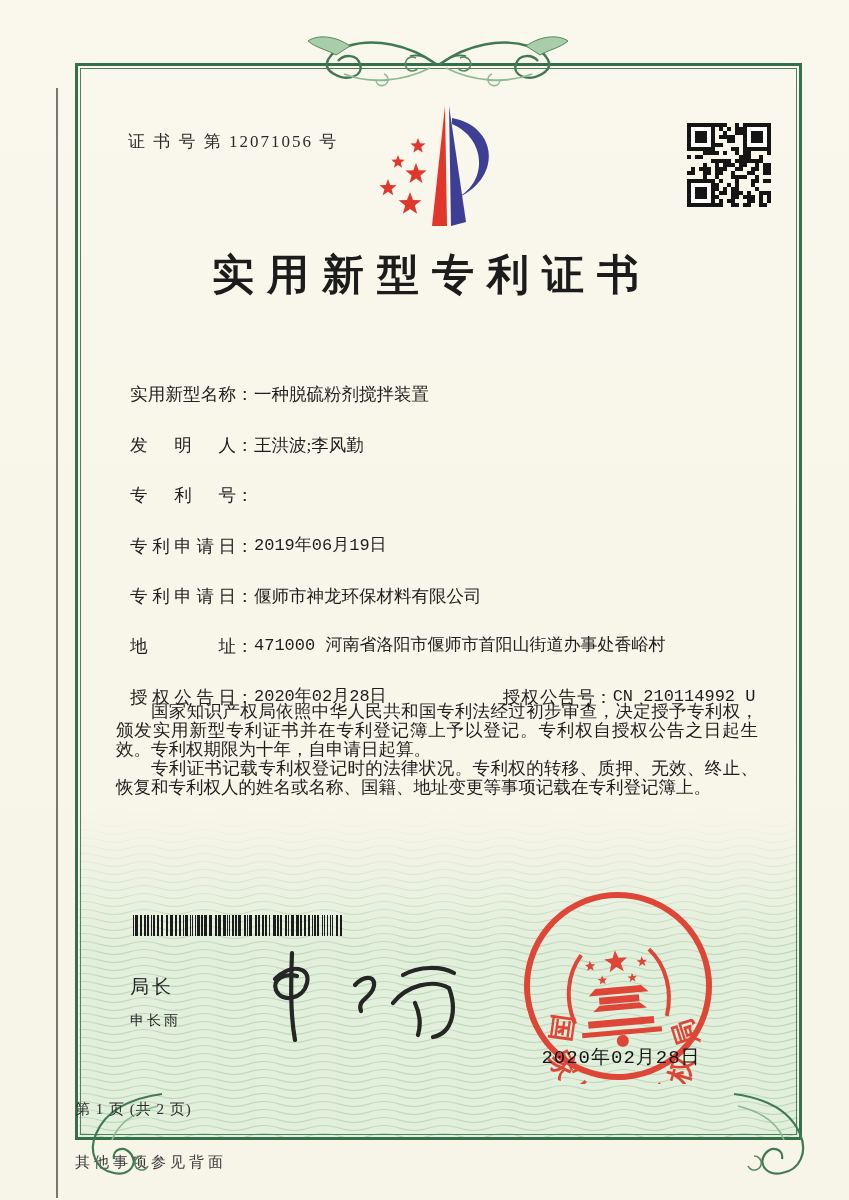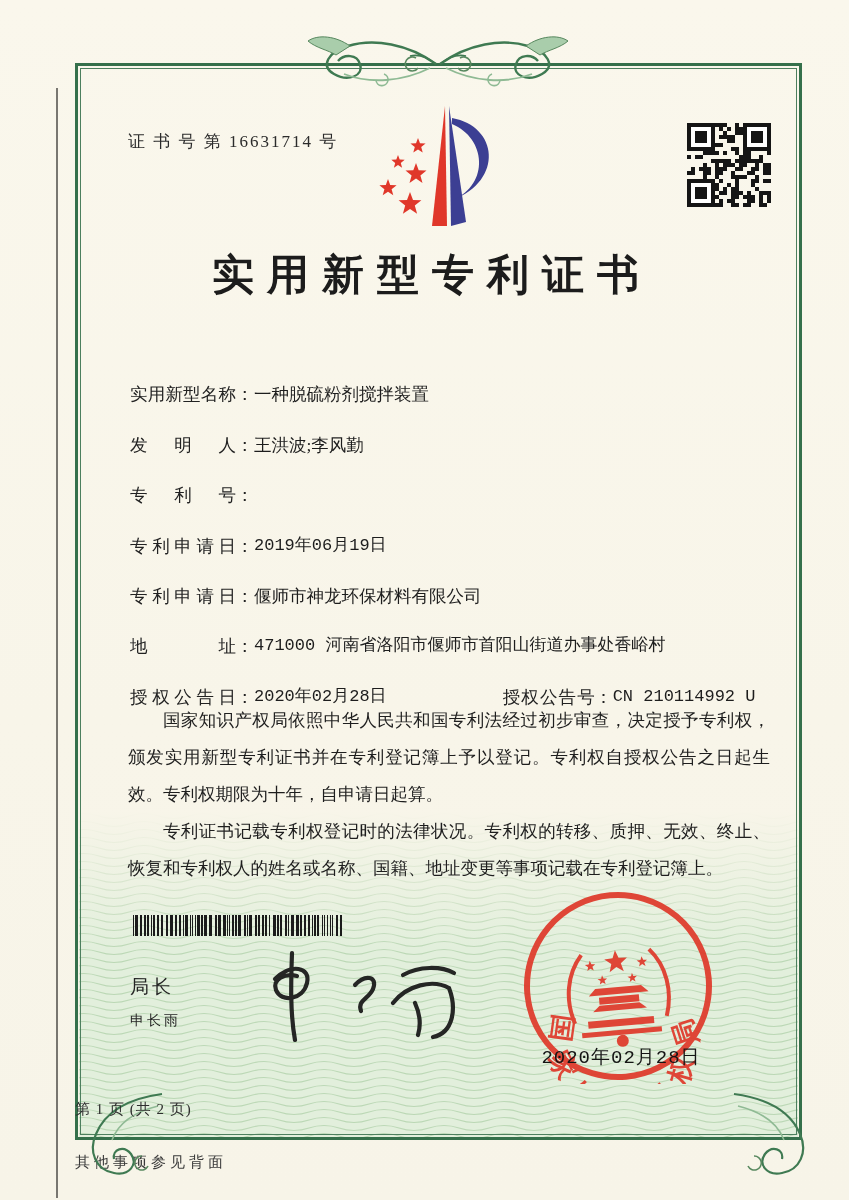--- a/index.html
+++ b/index.html
@@ -25,22 +25,22 @@
   .title{left:75px;top:247px;width:714px;text-align:center;font-size:42px;
          font-weight:600;letter-spacing:13px;color:#1c1c1c;}
   .fields{position:absolute;left:130px;top:356px;width:650px;}
   .frow{height:50.4px;font-size:17.5px;display:flex;align-items:flex-end;line-height:24px;}
   .flabel{display:inline-block;width:106px;text-align:justify;text-align-last:justify;color:#222;}
   .fcolon{display:inline-block;width:18px;color:#222;}
   .fvalue{color:#1d1d1d;}
   .num{font-family:"Liberation Mono","DejaVu Sans Mono","Liberation Serif",serif;font-size:17px;}
   .pair2{margin-left:116px;display:inline-flex;}
   .pair2 .flabel{width:92px;}
-  .bodytext{position:absolute;left:128px;top:702px;width:642px;font-size:17.5px;
-            line-height:37px;text-align:justify;color:#1e1e1e;}
+  .bodytext{position:absolute;left:116px;top:702px;width:642px;font-size:17.5px;
+            line-height:19px;text-align:justify;color:#1e1e1e;}
   .bodytext p{margin:0;text-indent:2em;}
   .sig-title{left:130px;top:974px;font-family:"Liberation Sans","DejaVu Sans",sans-serif;
              font-size:19px;letter-spacing:3px;color:#242424;z-index:5;}
   .sig-name{left:130px;top:1012px;font-family:Liberation Mono, monospace;
             font-size:14px;letter-spacing:3px;color:#242424;z-index:5;}
   .seal-date{left:521px;top:1044px;width:200px;text-align:center;font-size:19px;
              letter-spacing:1px;color:#151515;z-index:6;}
   .page-num{left:75px;top:1100px;width:849px;font-size:15px;
             letter-spacing:1px;color:#2e2e2e;z-index:5;}
   .back-note{left:75px;top:1153px;width:727px;text-align:left;font-size:15px;
@@ -272,21 +272,21 @@
       <rect x="4" y="4" width="20" height="20" fill="#fff"></rect>
       <rect x="8" y="8" width="12" height="12" fill="#151515"></rect>
       <rect x="56" y="0" width="28" height="28" fill="#151515"></rect>
       <rect x="60" y="4" width="20" height="20" fill="#fff"></rect>
       <rect x="64" y="8" width="12" height="12" fill="#151515"></rect>
       <rect x="0" y="56" width="28" height="28" fill="#151515"></rect>
       <rect x="4" y="60" width="20" height="20" fill="#fff"></rect>
       <rect x="8" y="64" width="12" height="12" fill="#151515"></rect>
     </svg>
 
-  <div class="txt certno">证 书 号 第 16631714 号</div>
+  <div class="txt certno">证 书 号 第 12071056 号</div>
   <div class="txt title">实用新型专利证书</div>
 
   <div class="fields">
     <div class="frow">
       <span class="flabel">实用新型名称</span>
         <span class="fcolon">：</span>
         <span class="fvalue">一种脱硫粉剂搅拌装置</span>
     </div>
     <div class="frow">
       <span class="flabel">发明人</span>

